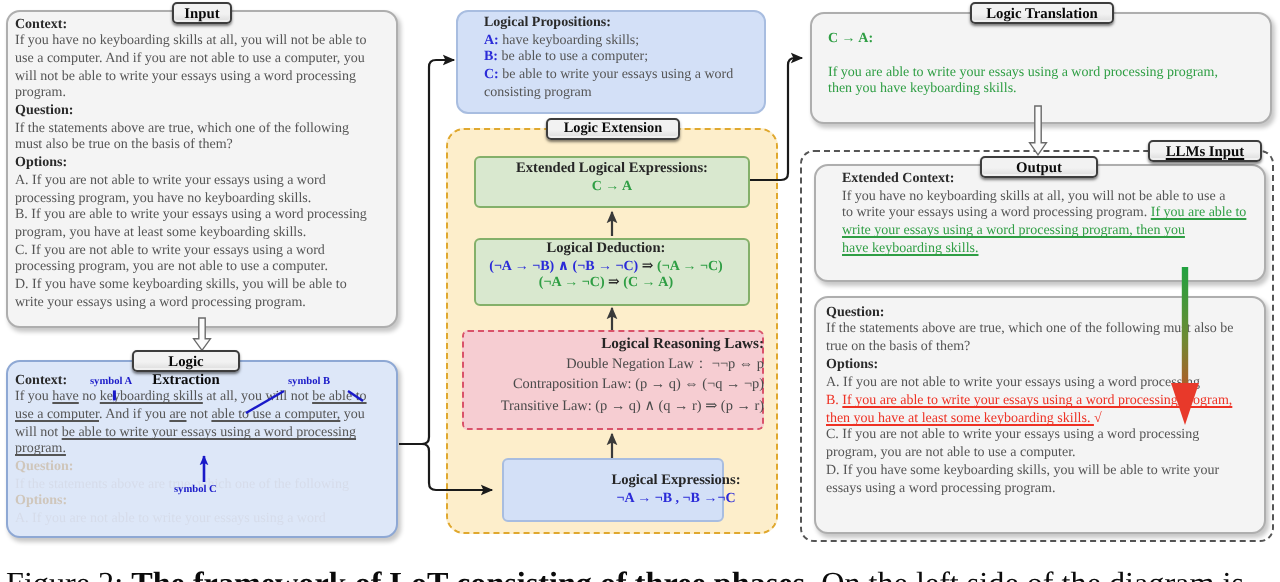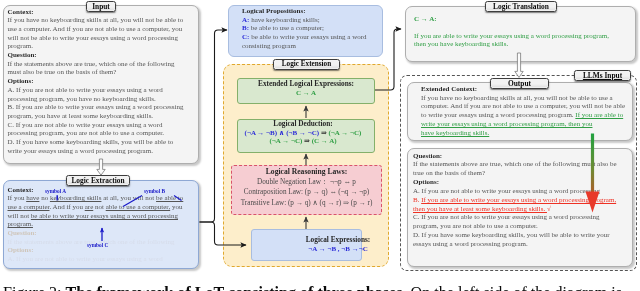--- a/index.html
+++ b/index.html
@@ -39,21 +39,21 @@
     <div class="txt bold">Question:</div>
     <div class="txt">If the statements above are true, which one of the following must also be true on the basis of them?</div>
     <div class="txt bold">Options:</div>
     <div class="txt">A. If you are not able to write your essays using a word processing program, you have no keyboarding skills.</div>
     <div class="txt">B. If you are able to write your essays using a word processing program, you have at least some keyboarding skills.</div>
     <div class="txt">C. If you are not able to write your essays using a word processing program, you are not able to use a computer.</div>
     <div class="txt">D. If you have some keyboarding skills, you will be able to write your essays using a word processing program.</div>
   </div>
 
   <div class="abs panel" style="left:3px;top:180px;width:196px;height:89px;background:#dde7f8;border-color:#8ea8d4;"></div>
-  <div class="abs tab" style="left:66px;top:174.5px;width:64px;height:11px;font-size:7.4px;line-height:9.6px;">Logic Extraction</div>
+  <div class="abs tab" style="left:66px;top:174.5px;width:54px;height:11px;font-size:7.4px;line-height:9.6px;">Logic Extraction</div>
   <div class="abs" style="left:7.5px;top:185.5px;width:184px;line-height:8.7px;">
     <div class="txt bold">Context:</div>
     <div class="txt">
       <span>If you </span><span class="ul">have</span><span> no </span><span class="ul">keyboarding skills</span><span> at all, you will not </span><span class="ul">be able to</span>
       <span class="ul">use a computer</span><span>. And if you </span><span class="ul">are</span><span> not </span><span class="ul">able to use a computer,</span><span> you</span>
       <span>will not </span><span class="ul">be able to write your essays using a word processing</span>
       <span class="ul">program.</span>
     </div>
     <div class="txt bold ghost">Question:</div>
     <div class="txt ghost2">If the statements above are true, which one of the following</div>
@@ -83,21 +83,21 @@
   </div>
 
   <div class="abs" style="left:237px;top:118.5px;width:138px;height:34px;background:#d9e8cf;border:1px solid #84b06a;border-radius:3px;"></div>
   <div class="abs" style="left:237px;top:120px;width:132px;text-align:center;">
     <div class="txt bold" style="font-size:7.3px;color:#262626;">Logical Deduction:</div>
     <div class="txt"><span class="blu bold">(¬A → ¬B) ∧ (¬B → ¬C)</span><span class="bold"> ⇒ </span><span class="grn bold">(¬A → ¬C)</span></div>
     <div class="txt"><span class="grn bold">(¬A → ¬C)</span><span class="bold"> ⇒ </span><span class="grn bold">(C → A)</span></div>
   </div>
 
   <div class="abs" style="left:231px;top:165px;width:151px;height:50px;background:#f6cdd2;border:1.2px dashed #d9536a;border-radius:3px;"></div>
-  <div class="abs" style="left:231px;top:167px;width:151px;text-align:center;">
+  <div class="abs" style="left:231px;top:167px;width:151px;text-align:right;">
     <div class="txt bold" style="line-height:9.6px;font-size:7.6px;color:#262626;">Logical Reasoning Laws:</div>
     <div class="txt lawrow">Double Negation Law： ¬¬p ⇔ p</div>
     <div class="txt lawrow">Contraposition Law: (p → q) ⇔ (¬q → ¬p)</div>
     <div class="txt lawrow">Transitive Law: (p → q) ∧ (q → r) ⇒ (p → r)</div>
   </div>
 
   <div class="abs" style="left:251px;top:229px;width:111px;height:32px;background:#d3e0f7;border:1px solid #a8bde0;border-radius:3px;"></div>
   <div class="abs" style="left:251px;top:236px;width:126px;text-align:center;padding-left:48px;">
     <div class="txt bold" style="font-size:7.3px;color:#262626;">Logical Expressions:</div>
     <div class="txt blu bold">¬A → ¬B , ¬B →¬C</div>
@@ -112,21 +112,20 @@
 
   <div class="abs" style="left:400px;top:75px;width:237px;height:196px;border:1.3px dashed #555;border-radius:7px;"></div>
   <div class="abs tab" style="left:574px;top:69.5px;width:57px;height:11px;font-size:7.4px;line-height:9.6px;text-decoration:underline;">LLMs Input</div>
   <div class="abs tab" style="left:490px;top:78px;width:59px;height:11px;font-size:7.4px;line-height:9.6px;">Output</div>
 
   <div class="abs panel" style="left:407px;top:82px;width:226px;height:59px;"></div>
   <div class="abs" style="left:421px;top:85px;width:207px;">
     <div class="txt bold">Extended Context:</div>
     <div class="txt" style="white-space:nowrap;">
       <div>If you have no keyboarding skills at all, you will not be able to use a</div>
-      <div>computer. And if you are not able to use a computer, you will not be able</div>
       <div><span>to write your essays using a word processing program. </span><span class="grn ul">If you are able to</span></div>
       <div class="grn ul">write your essays using a word processing program, then you</div>
       <div class="grn ul">have keyboarding skills. </div>
     </div>
   </div>
 
   <div class="abs panel" style="left:407px;top:148px;width:226px;height:119px;"></div>
   <div class="abs" id="qo" style="left:413px;top:151.5px;width:207px;font-size:7px;line-height:8.85px;">
     <div class="txt bold">Question:</div>
     <div class="txt" style="white-space:nowrap;">

